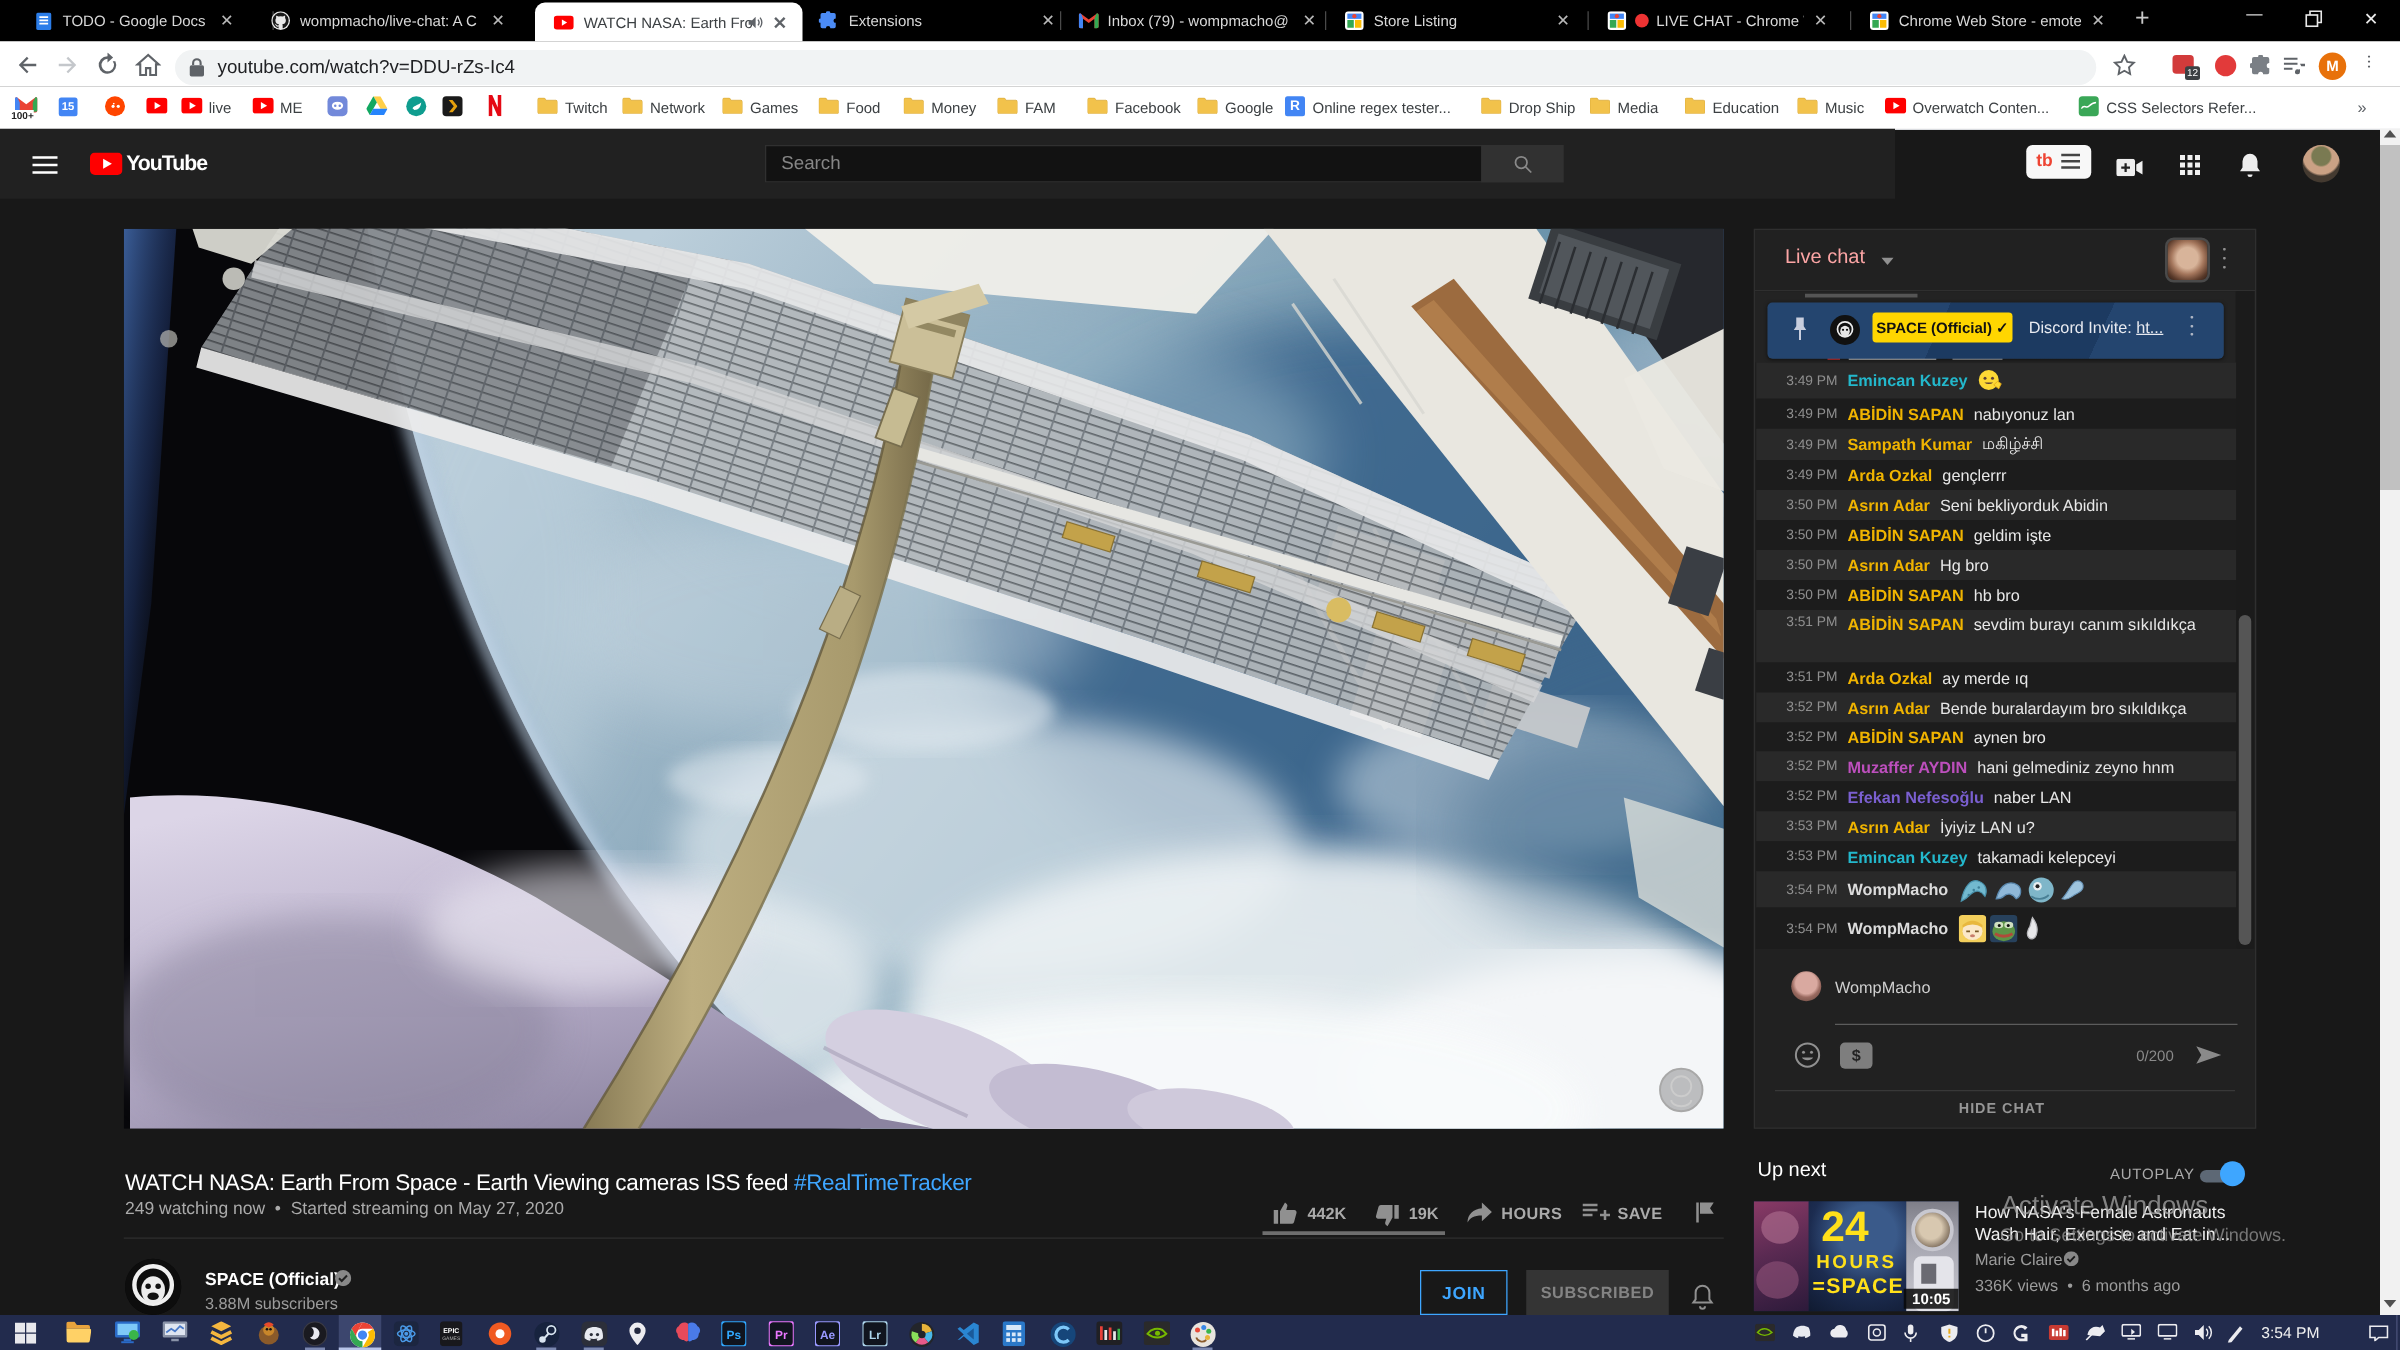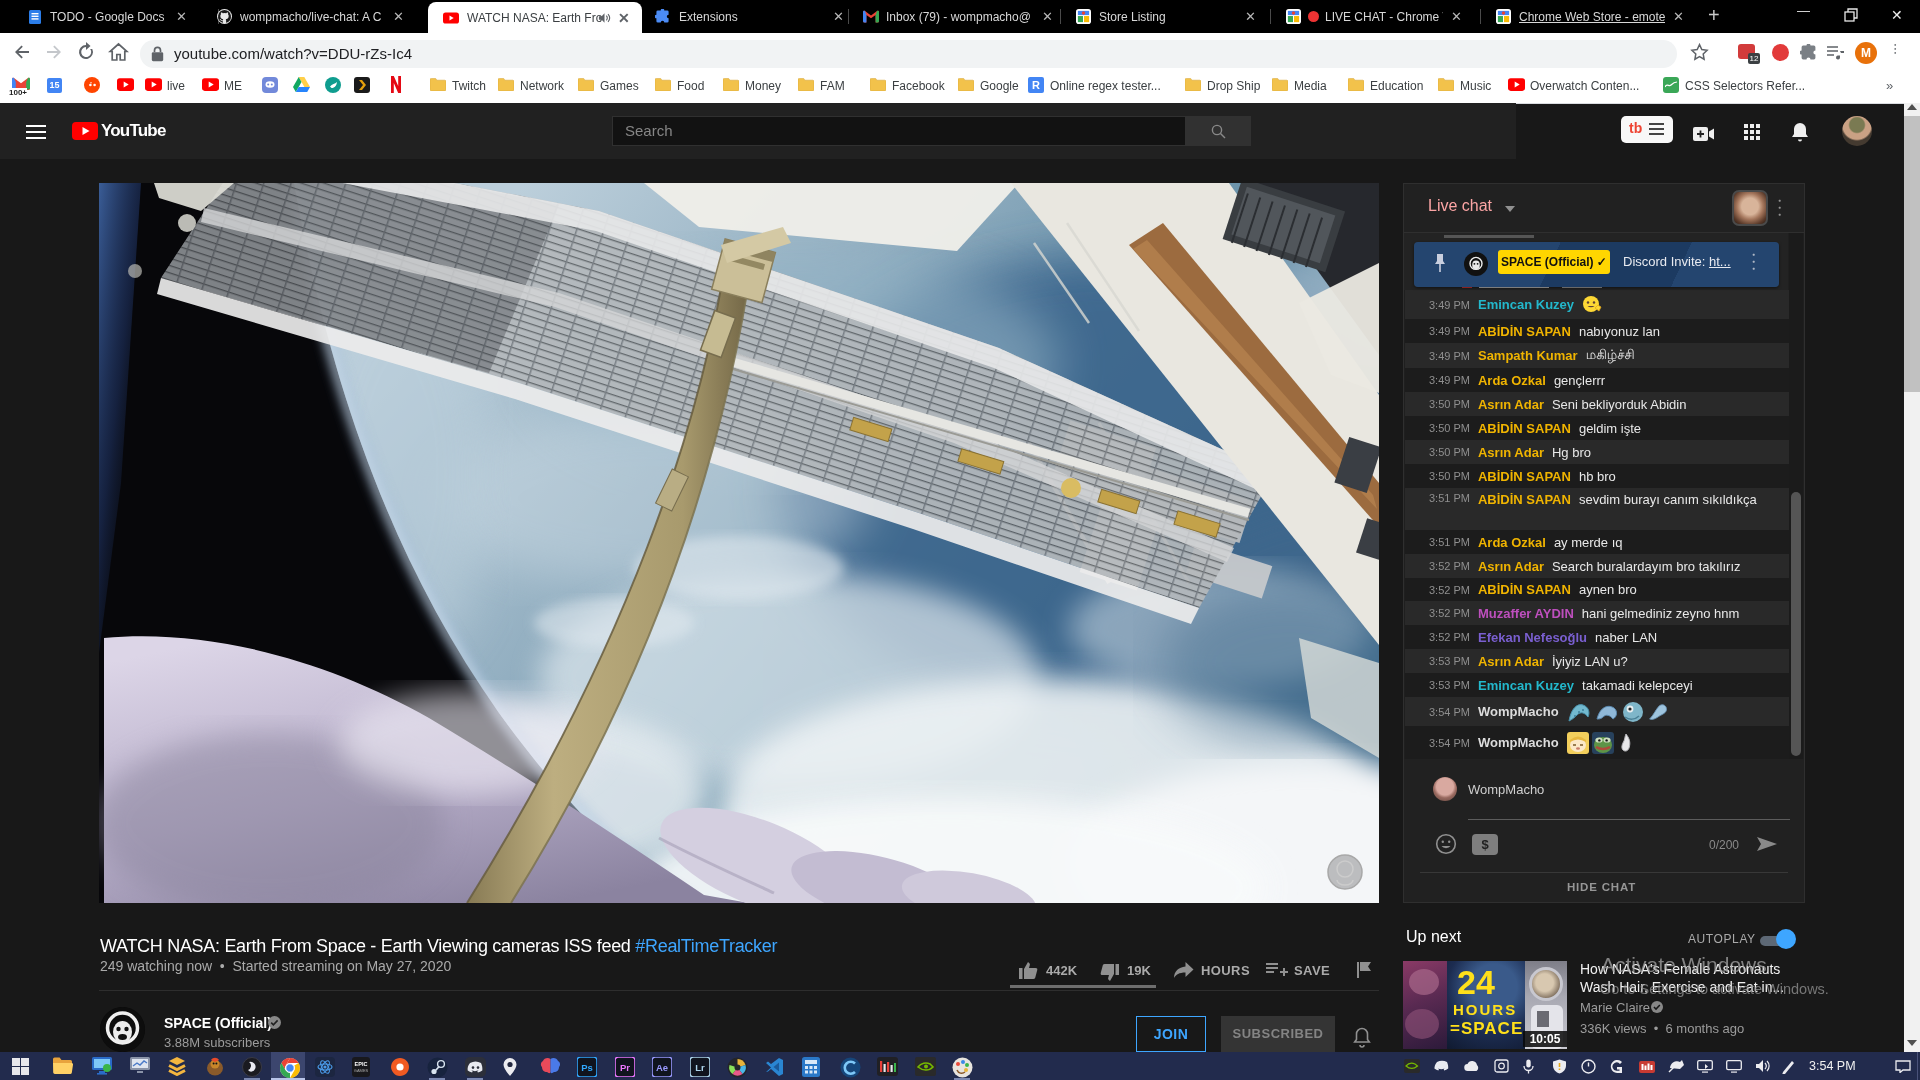--- a/index.html
+++ b/index.html
@@ -102,21 +102,21 @@
  </div>
  <div class="tsep" style="left:1480px;"></div>
  <div class="tab" style="left:1484px;width:200px;">
   <svg style="margin-left:12px" width="15" height="15" viewBox="0 0 16 16">
         <rect x="0" y="0" width="16" height="16" rx="3" fill="#fff"></rect>
         <rect x="2" y="2" width="12" height="4.5" fill="#4285f4"></rect>
         <path d="M2 7.5h5.5V14H2z" fill="#34a853"></path>
         <path d="M8.5 7.5H14V14H8.5z" fill="#fbbc05"></path>
         <circle cx="8" cy="4.2" r="1.8" fill="#ea4335"></circle>
       </svg>
-  <span class="ttl" style="margin-left:8px;width:146px;text-decoration:underline;">Chrome Web Store - emote</span>
+  <span class="ttl" style="margin-left:8px;width:146px;">Chrome Web Store - emote</span>
       <span class="tclose">✕</span>
  </div>
  <span style="position:absolute;left:1708px;top:4px;color:#c8c8c8;font-size:20px;font-weight:300;">+</span>
  <span style="position:absolute;left:1797px;top:3px;color:#e8e8e8;font-size:13px;">—</span>
  <svg style="position:absolute;left:1844px;top:8px;" width="14" height="14" viewBox="0 0 14 14">
       <rect x="1" y="4" width="9" height="9" fill="none" stroke="#e8e8e8" stroke-width="1.3"></rect>
       <path d="M4 4V1h9v9h-3" fill="none" stroke="#e8e8e8" stroke-width="1.3"></path>
     </svg>
  <span style="position:absolute;left:1891px;top:7px;color:#eee;font-size:14px;">✕</span>
 </div>
@@ -562,21 +562,21 @@
       <span>sevdim burayı canım sıkıldıkça</span>
     </div>
 <div class="crow even" style="top:346px;height:24px;">
       <span class="ts">3:51 PM</span>
       <span class="un gold">Arda Ozkal</span>
       <span>ay merde ıq</span>
     </div>
 <div class="crow odd" style="top:370px;height:24px;">
       <span class="ts">3:52 PM</span>
       <span class="un gold">Asrın Adar</span>
-      <span>Search buralardayım bro takılırız</span>
+      <span>Bende buralardayım bro sıkıldıkça</span>
     </div>
 <div class="crow even" style="top:394px;height:23px;">
       <span class="ts">3:52 PM</span>
       <span class="un gold">ABİDİN SAPAN</span>
       <span>aynen bro</span>
     </div>
 <div class="crow odd" style="top:417px;height:24px;">
       <span class="ts">3:52 PM</span>
       <span class="un mag">Muzaffer AYDIN</span>
       <span>hani gelmediniz zeyno hnm</span>

